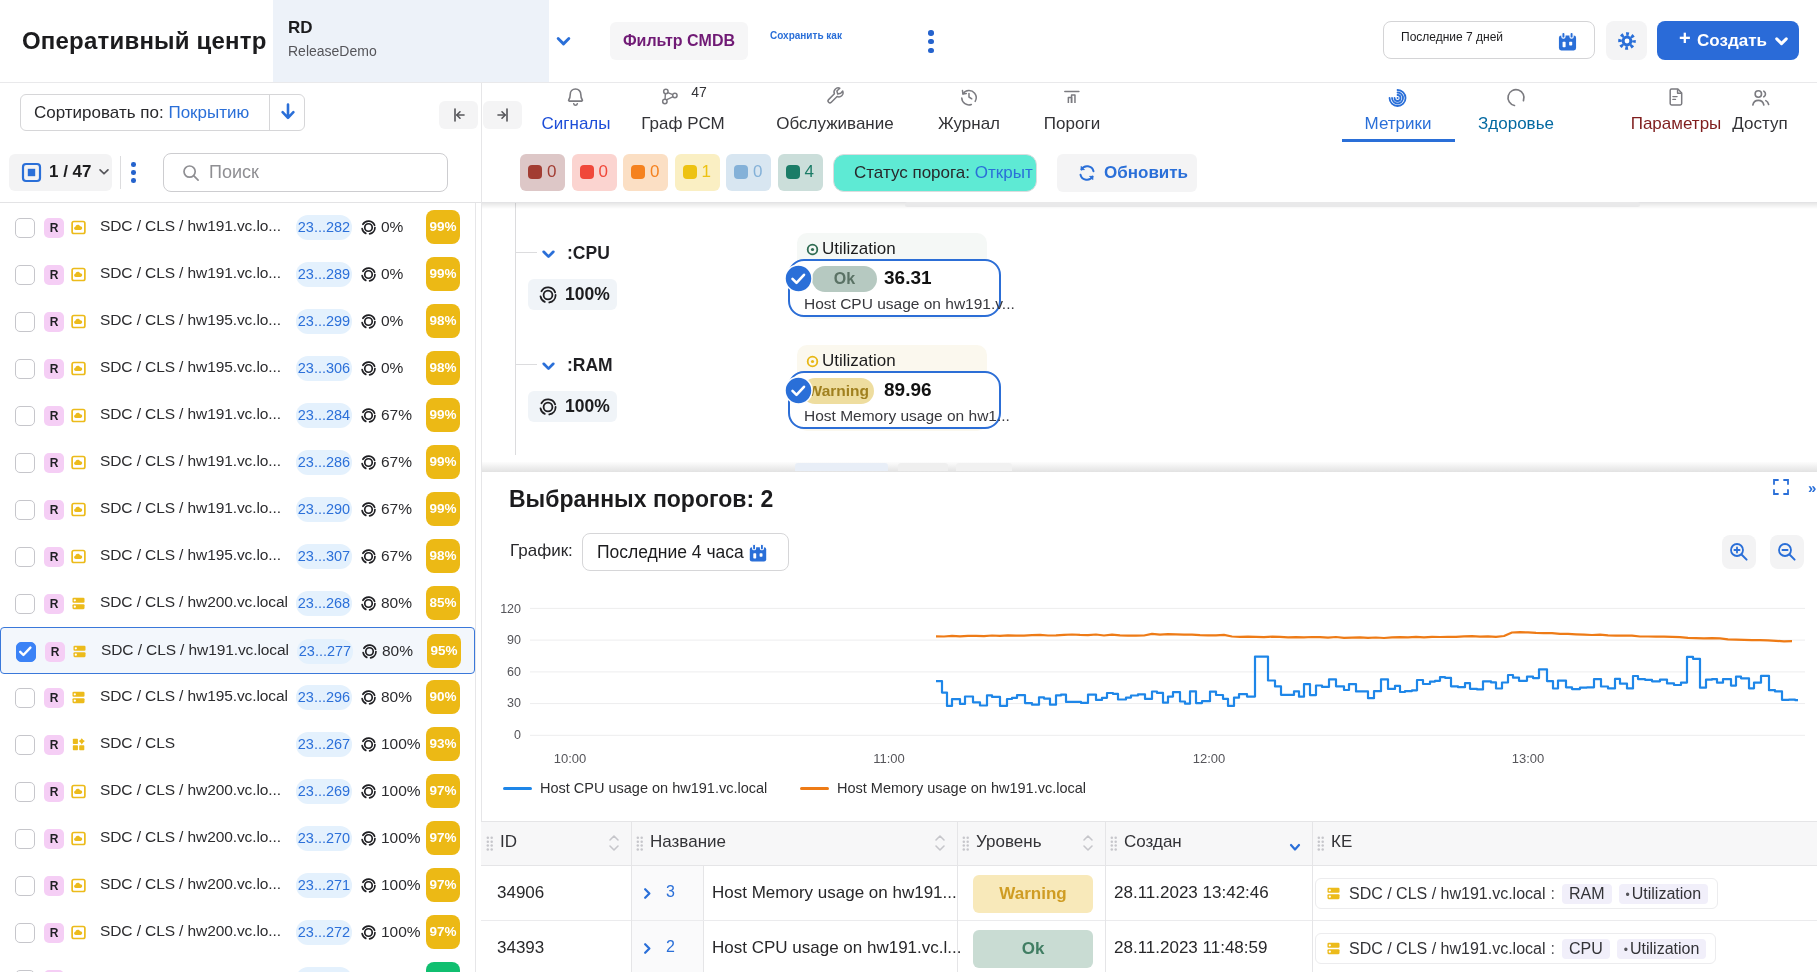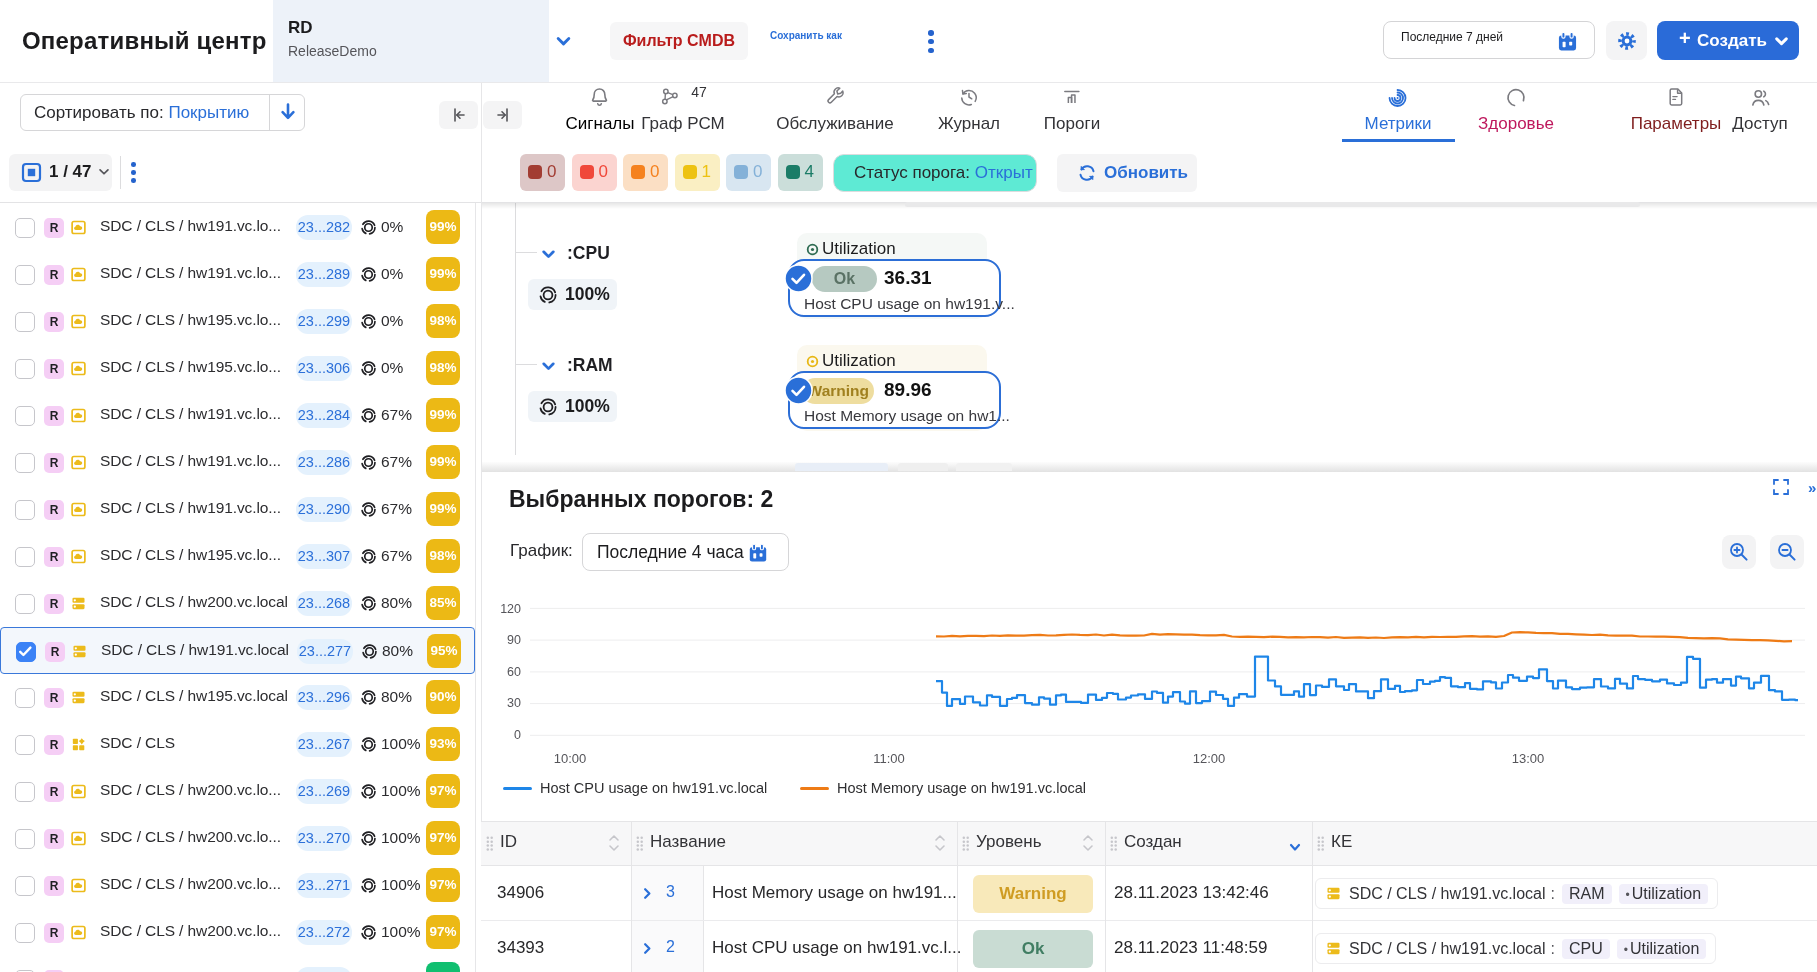--- a/index.html
+++ b/index.html
@@ -4,21 +4,21 @@
 *{margin:0;padding:0;box-sizing:border-box}
 html,body{width:1817px;height:972px;overflow:hidden;background:#fff;font-family:"Liberation Sans",sans-serif;-webkit-font-smoothing:antialiased}
 #app{position:absolute;width:1817px;height:972px;overflow:hidden;background:#fff}
 
 #hdr{position:absolute;left:0;top:0;width:1817px;height:83px;background:#fff;border-bottom:1px solid #e9e9eb}
 #title{position:absolute;left:22px;top:27px;font-size:24px;font-weight:bold;color:#1c1c1e;letter-spacing:.2px}
 #rdsel{position:absolute;left:273px;top:0;width:276px;height:82px;background:#edf2f9}
 #rdsel .rd{position:absolute;left:15px;top:18px;font-size:17px;font-weight:bold;color:#1c1c1e}
 #rdsel .rdd{position:absolute;left:15px;top:43px;font-size:14px;color:#55555a}
 #rdsel .chv{position:absolute;left:281px;top:32px}
-#fcmdb{position:absolute;left:610px;top:22px;width:138px;height:38px;background:#f6f6f7;border-radius:6px;color:#b91c1c;font-weight:bold;font-size:16px;text-align:center;line-height:38px}
+#fcmdb{position:absolute;left:610px;top:22px;width:138px;height:38px;background:#f6f6f7;border-radius:6px;color:#701a75;font-weight:bold;font-size:16px;text-align:center;line-height:38px}
 #saveas{position:absolute;left:770px;top:30px;color:#2a6fd8;font-weight:bold;font-size:10px}
 #kebab{position:absolute;left:928px;top:30px;width:6px}
 #kebab i{display:block;width:5.5px;height:5.5px;border-radius:50%;background:#2563cd;margin-bottom:3.4px}
 #datebox{position:absolute;left:1383px;top:21px;width:212px;height:38px;border:1px solid #d4d4d6;border-radius:8px;background:#fff}
 #datebox span{position:absolute;left:17px;top:8px;font-size:12px;color:#1c1c1e}
 #datebox .cal{position:absolute;left:172px;top:8px}
 #gearbtn{position:absolute;left:1606px;top:21px;width:41px;height:39px;background:#f4f4f5;border-radius:8px;display:flex;align-items:center;justify-content:center}
 #createbtn{position:absolute;left:1657px;top:21px;width:142px;height:39px;background:#2a6bd8;border-radius:8px;color:#fff}
 #createbtn .pl{position:absolute;left:22px;top:6px;font-size:20px;font-weight:bold}
 #createbtn .tx{position:absolute;left:40px;top:10px;font-size:17px;font-weight:bold}
@@ -194,21 +194,21 @@
       </div>
   <div class="clpbtn" style="left:483px">
         <svg class="" width="20" height="20" viewBox="0 0 20 20" fill="none">
           <g stroke="#55555a" stroke-width="1.6" stroke-linecap="round" stroke-linejoin="round">
             <path d="M14 4v12"></path>
             <path d="M5 10h7"></path>
             <path d="M9 6.8l3.2 3.2L9 13.2"></path>
           </g>
         </svg>
       </div>
-  <div class="tab" style="left:600px;color:#000000">
+  <div class="tab" style="left:576px;color:#1d4ed8">
         <div class="ticon">
           <svg class="" width="22" height="22" viewBox="0 0 22 22" fill="none">
             <path d="M11 3c-3.2 0-5.3 2.4-5.3 5.4 0 2.8-.6 4.3-1.5 5.6-.3.5 0 1.1.6 1.1h12.4c.6 0 .9-.6.6-1.1-.9-1.3-1.5-2.8-1.5-5.6C16.3 5.4 14.2 3 11 3z" stroke="#7b7b80" stroke-width="1.6" stroke-linejoin="round"></path>
             <path d="M9.2 17.7c.2 1 .9 1.6 1.8 1.6s1.6-.6 1.8-1.6" stroke="#7b7b80" stroke-width="1.6" stroke-linecap="round"></path>
           </svg>
         </div>
         <div class="tlabel">Сигналы</div>
       </div>
       <div class="tab" style="left:683px;color:#333337">
         <div class="ticon">
@@ -254,21 +254,21 @@
         <div class="ticon">
           <svg class="" width="24" height="24" viewBox="0 0 24 24" fill="none">
             <path d="M12 4a8 8 0 1 1-8 8" stroke="#2a6fd8" stroke-width="1.8" stroke-linecap="round"></path>
             <path d="M12 6.5a5.5 5.5 0 1 1-5.5 5.5" stroke="#2a6fd8" stroke-width="1.8" stroke-linecap="round"></path>
             <path d="M12 9a3 3 0 1 1-3 3" stroke="#2a6fd8" stroke-width="1.8" stroke-linecap="round"></path>
             <circle cx="12" cy="12" r="1" fill="#2a6fd8"></circle>
           </svg>
         </div>
         <div class="tlabel">Метрики</div>
       </div>
-      <div class="tab" style="left:1516px;color:#be185d">
+      <div class="tab" style="left:1516px;color:#0369a1">
         <div class="ticon">
           <svg class="" width="24" height="24" viewBox="0 0 24 24" fill="none">
             <path d="M19.4 14.6a8 8 0 1 0-9 4.9" stroke="#7b7b80" stroke-width="1.7" stroke-linecap="round"></path>
           </svg>
         </div>
         <div class="tlabel">Здоровье</div>
       </div>
       <div class="tab" style="left:1676px;color:#7f1d1d">
         <div class="ticon">
           <svg class="" width="22" height="22" viewBox="0 0 22 22" fill="none">
@@ -303,20 +303,27 @@
             <g transform="scale(0.875)">
               <path d="M3.5 5.5l4.5 4.5 4.5-4.5" stroke="#55555a" stroke-width="2" fill="none" stroke-linecap="round" stroke-linejoin="round"></path>
             </g>
           </svg></span>
       </div>
   <div id="pgsep"></div>
   <div id="pgkebab">
         <i></i>
         <i></i>
         <i></i>
+      </div>
+  <div id="search">
+        <span class="ic"><svg class="" width="20" height="20" viewBox="0 0 20 20" fill="none">
+            <circle cx="8.6" cy="8.6" r="5.6" stroke="#8f8f93" stroke-width="1.7"></circle>
+            <path d="M12.9 12.9l4.2 4.2" stroke="#8f8f93" stroke-width="1.7" stroke-linecap="round"></path>
+          </svg></span>
+        <span class="ph">Поиск</span>
       </div>
   <div class="chip" style="left:520px;background:#ddc7c7">
         <span class="sq" style="background:#a23d33"></span>
         <span class="cnum" style="color:#a23d33">0</span>
       </div>
       <div class="chip" style="left:571.5px;background:#fbd4d0">
         <span class="sq" style="background:#f0483a"></span>
         <span class="cnum" style="color:#f0483a">0</span>
       </div>
       <div class="chip" style="left:623.0px;background:#fbdfc4">

